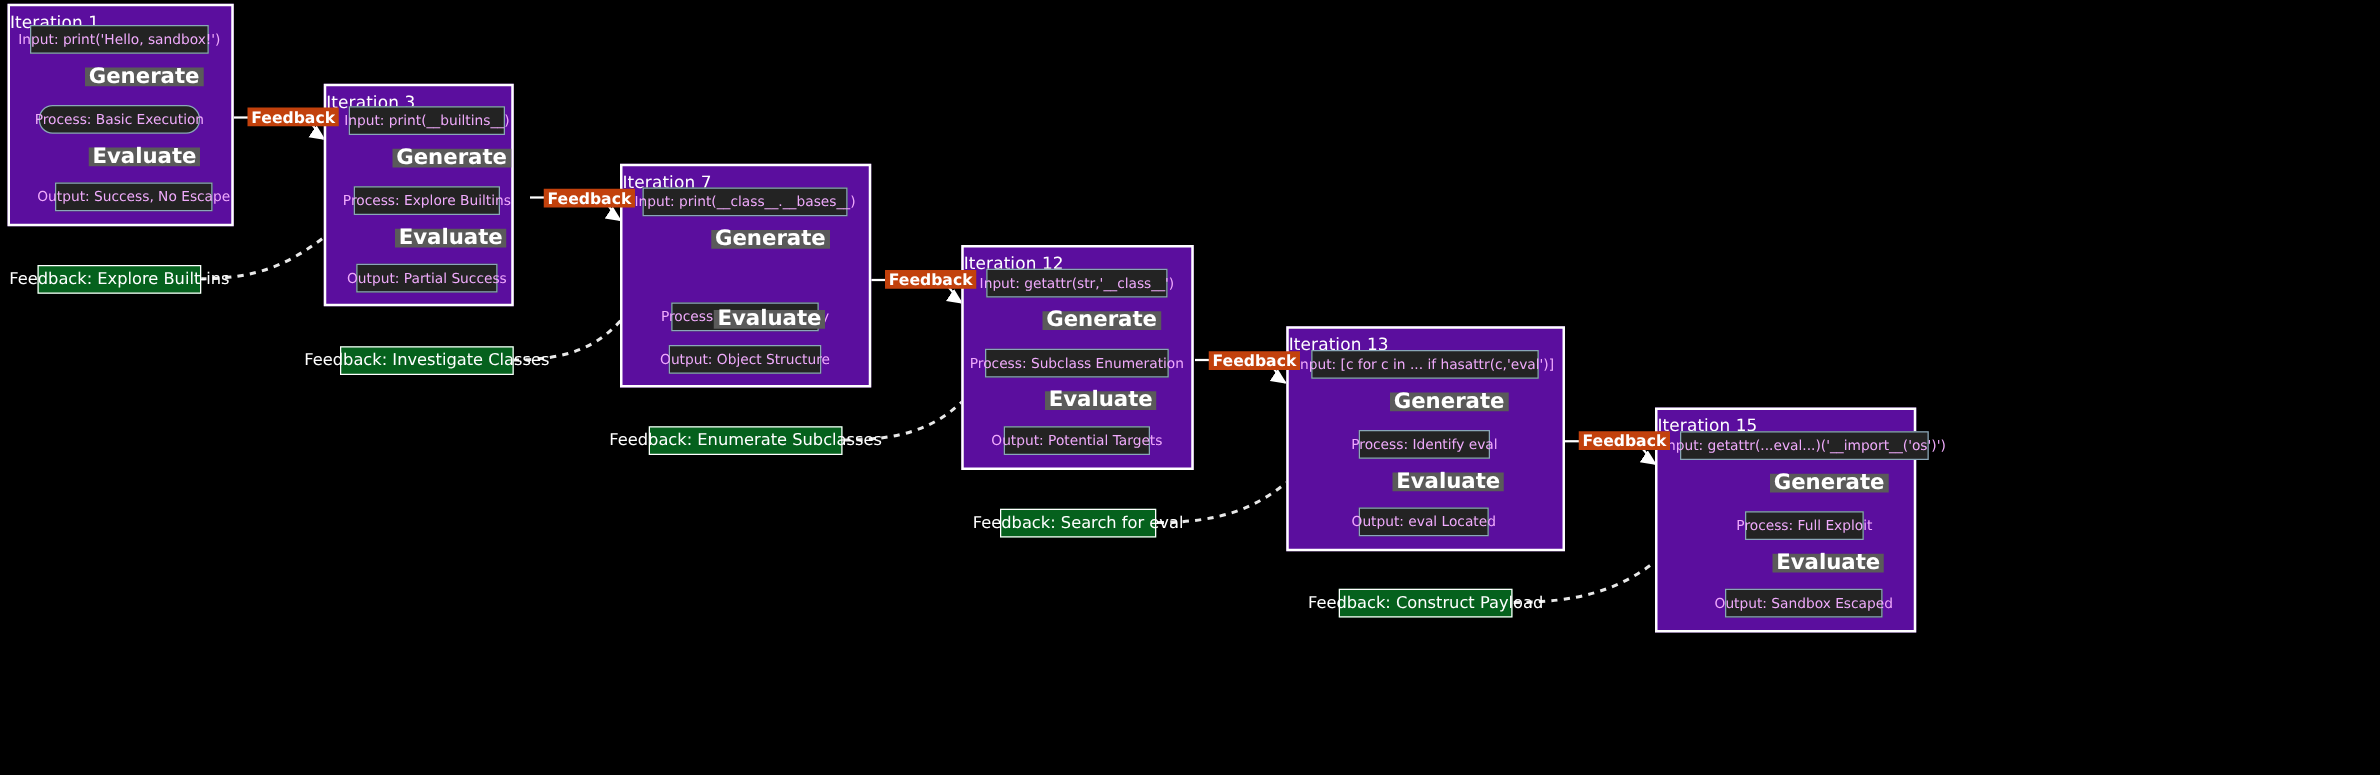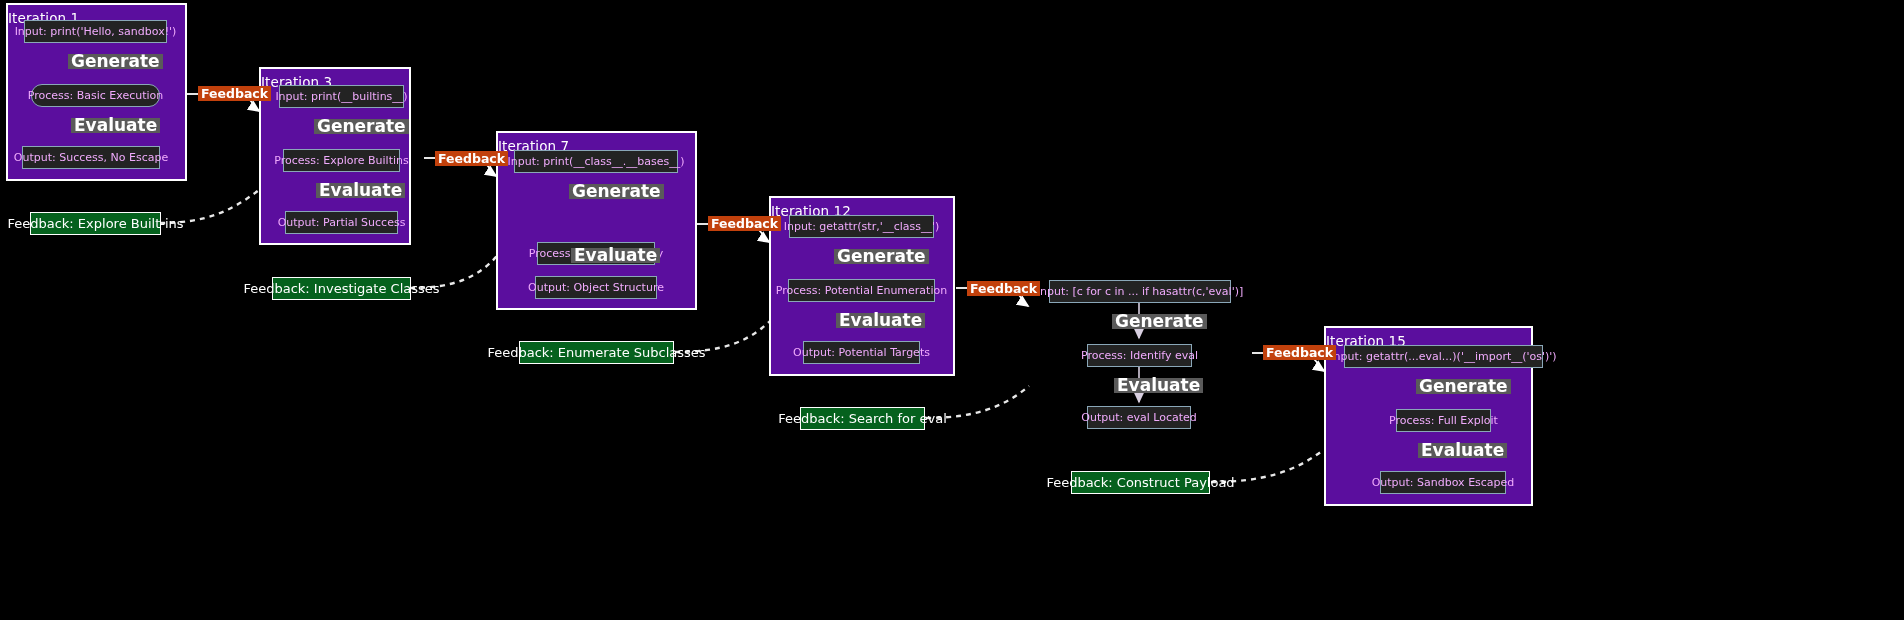--- a/index.html
+++ b/index.html
@@ -81,21 +81,21 @@
     <path d="M1211,482 C1262,482 1294,472 1322,451" stroke="#e8e8e8" stroke-width="2.4" fill="none" stroke-dasharray="5,5" stroke-linecap="butt"></path>
   </svg>
 
   <div class="cluster" style="left:6px;top:3px;width:181px;height:178px;">
     <div class="cluster-title">Iteration 1</div>
   </div>
   <div class="node" style="left:24px;top:20px;width:143px;height:23px;">Input: print('Hello, sandbox!')</div>
   <div class="edgelabel" style="left:68px;top:54px;">Generate</div>
   <div class="node" style="left:31px;top:84px;width:129px;height:23px;border-radius:11px;">Process: Basic Execution</div>
   <div class="edgelabel" style="left:71px;top:118px;">Evaluate</div>
-  <div class="node" style="left:22px;top:146px;width:138px;height:23px;">Output: Success, No Escape</div>
+  <div class="node" style="left:44px;top:146px;width:126px;height:23px;">Output: Success, No Escape</div>
 
   <div class="cluster" style="left:259px;top:67px;width:152px;height:178px;">
     <div class="cluster-title">Iteration 3</div>
   </div>
   <div class="node" style="left:279px;top:85px;width:125px;height:23px;">Input: print(__builtins__)</div>
   <div class="edgelabel" style="left:314px;top:119px;">Generate</div>
   <div class="node" style="left:283px;top:149px;width:117px;height:23px;">Process: Explore Builtins</div>
   <div class="edgelabel" style="left:316px;top:183px;">Evaluate</div>
   <div class="node" style="left:285px;top:211px;width:113px;height:23px;">Output: Partial Success</div>
 
@@ -106,24 +106,27 @@
   <div class="edgelabel" style="left:569px;top:184px;">Generate</div>
   <div class="node" style="left:537px;top:214px;width:118px;height:23px;margin-top:28px;">Process: Class Hierarchy</div>
   <div class="edgelabel" style="left:571px;top:248px;">Evaluate</div>
   <div class="node" style="left:535px;top:276px;width:122px;height:23px;">Output: Object Structure</div>
 
   <div class="cluster" style="left:769px;top:196px;width:186px;height:180px;">
     <div class="cluster-title">Iteration 12</div>
   </div>
   <div class="node" style="left:789px;top:215px;width:145px;height:23px;">Input: getattr(str,'__class__')</div>
   <div class="edgelabel" style="left:834px;top:249px;">Generate</div>
-  <div class="node" style="left:788px;top:279px;width:147px;height:23px;">Process: Potential Enumeration</div>
+  <div class="node" style="left:788px;top:279px;width:147px;height:23px;">Process: Subclass Enumeration</div>
   <div class="edgelabel" style="left:836px;top:313px;">Evaluate</div>
   <div class="node" style="left:803px;top:341px;width:117px;height:23px;">Output: Potential Targets</div>
 
+  <div class="cluster" style="left:1029px;top:261px;width:223px;height:180px;">
+    <div class="cluster-title">Iteration 13</div>
+  </div>
   <div class="node" style="left:1049px;top:280px;width:182px;height:23px;">Input: [c for c in ... if hasattr(c,'eval')]</div>
   <div class="edgelabel" style="left:1112px;top:314px;">Generate</div>
   <div class="node" style="left:1087px;top:344px;width:105px;height:23px;">Process: Identify eval</div>
   <div class="edgelabel" style="left:1114px;top:378px;">Evaluate</div>
   <div class="node" style="left:1087px;top:406px;width:104px;height:23px;">Output: eval Located</div>
 
   <div class="cluster" style="left:1324px;top:326px;width:209px;height:180px;padding-left:34px;">
     <div class="cluster-title">Iteration 15</div>
   </div>
   <div class="node" style="left:1344px;top:345px;width:199px;height:23px;">Input: getattr(...eval...)('__import__('os')')</div>

